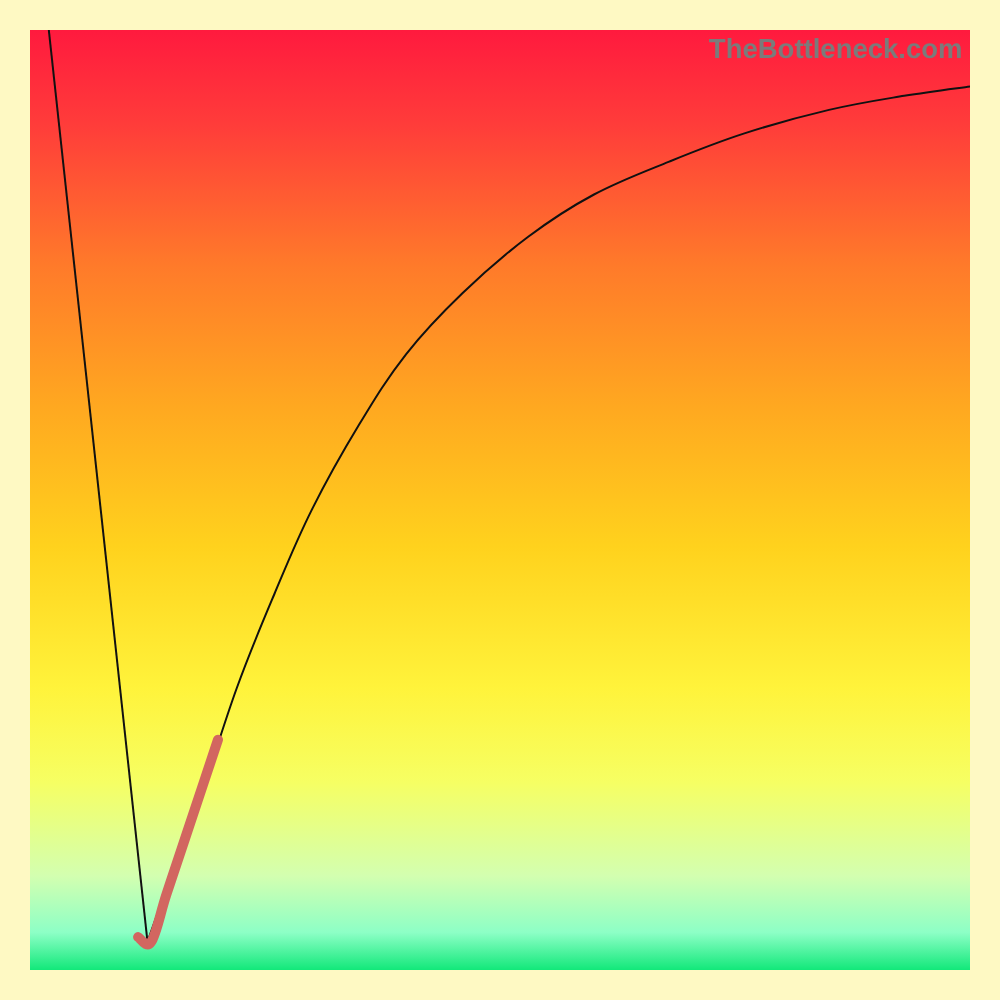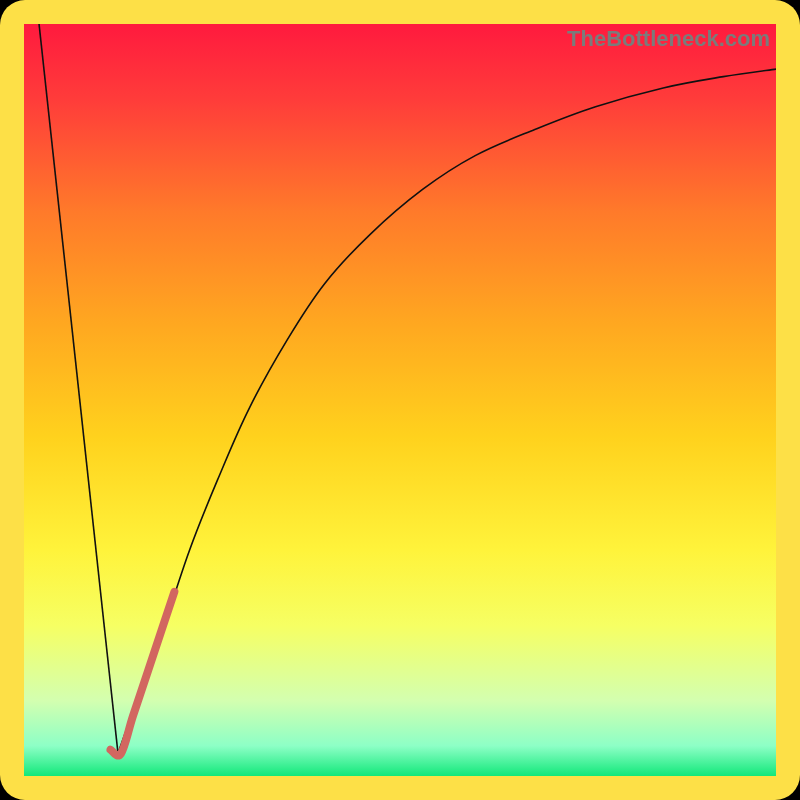--- a/index.html
+++ b/index.html
@@ -9,22 +9,21 @@
     height: 800px;
     background: #000;
     overflow: hidden;
   }
   .frame {
     position: absolute;
     left: 0;
     top: 0;
     width: 800px;
     height: 800px;
-    background: #fde047;
-    border-radius: 25px;
+    background: #fef9c3;
   }
   .plot-area {
     position: absolute;
     left: 24px;
     top: 24px;
     width: 752px;
     height: 752px;
     overflow: hidden;
   }
   .watermark {

